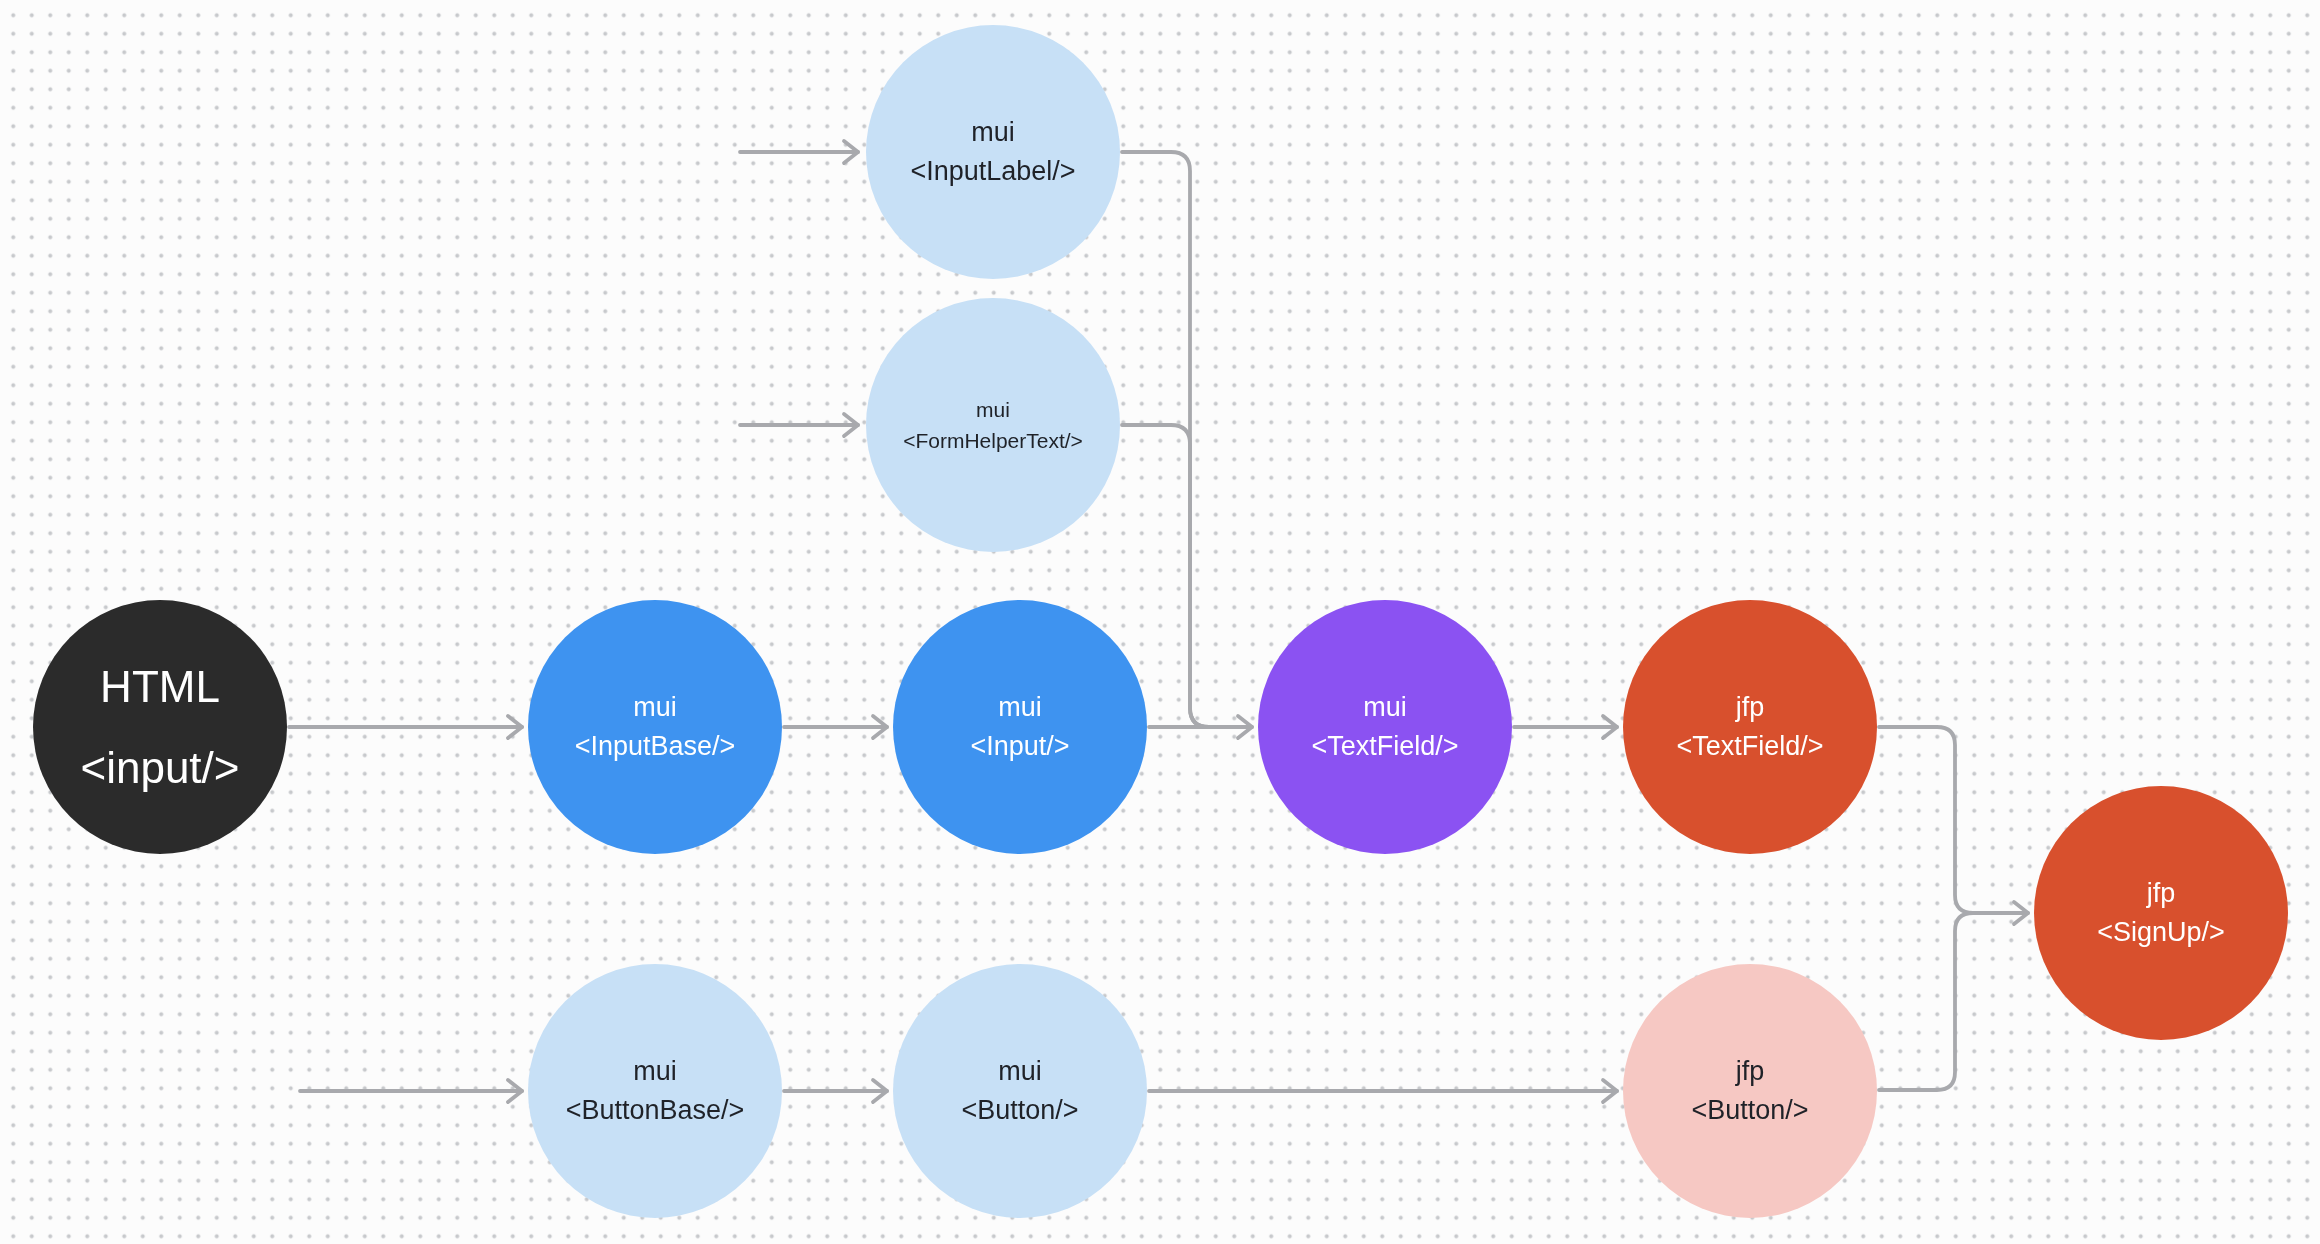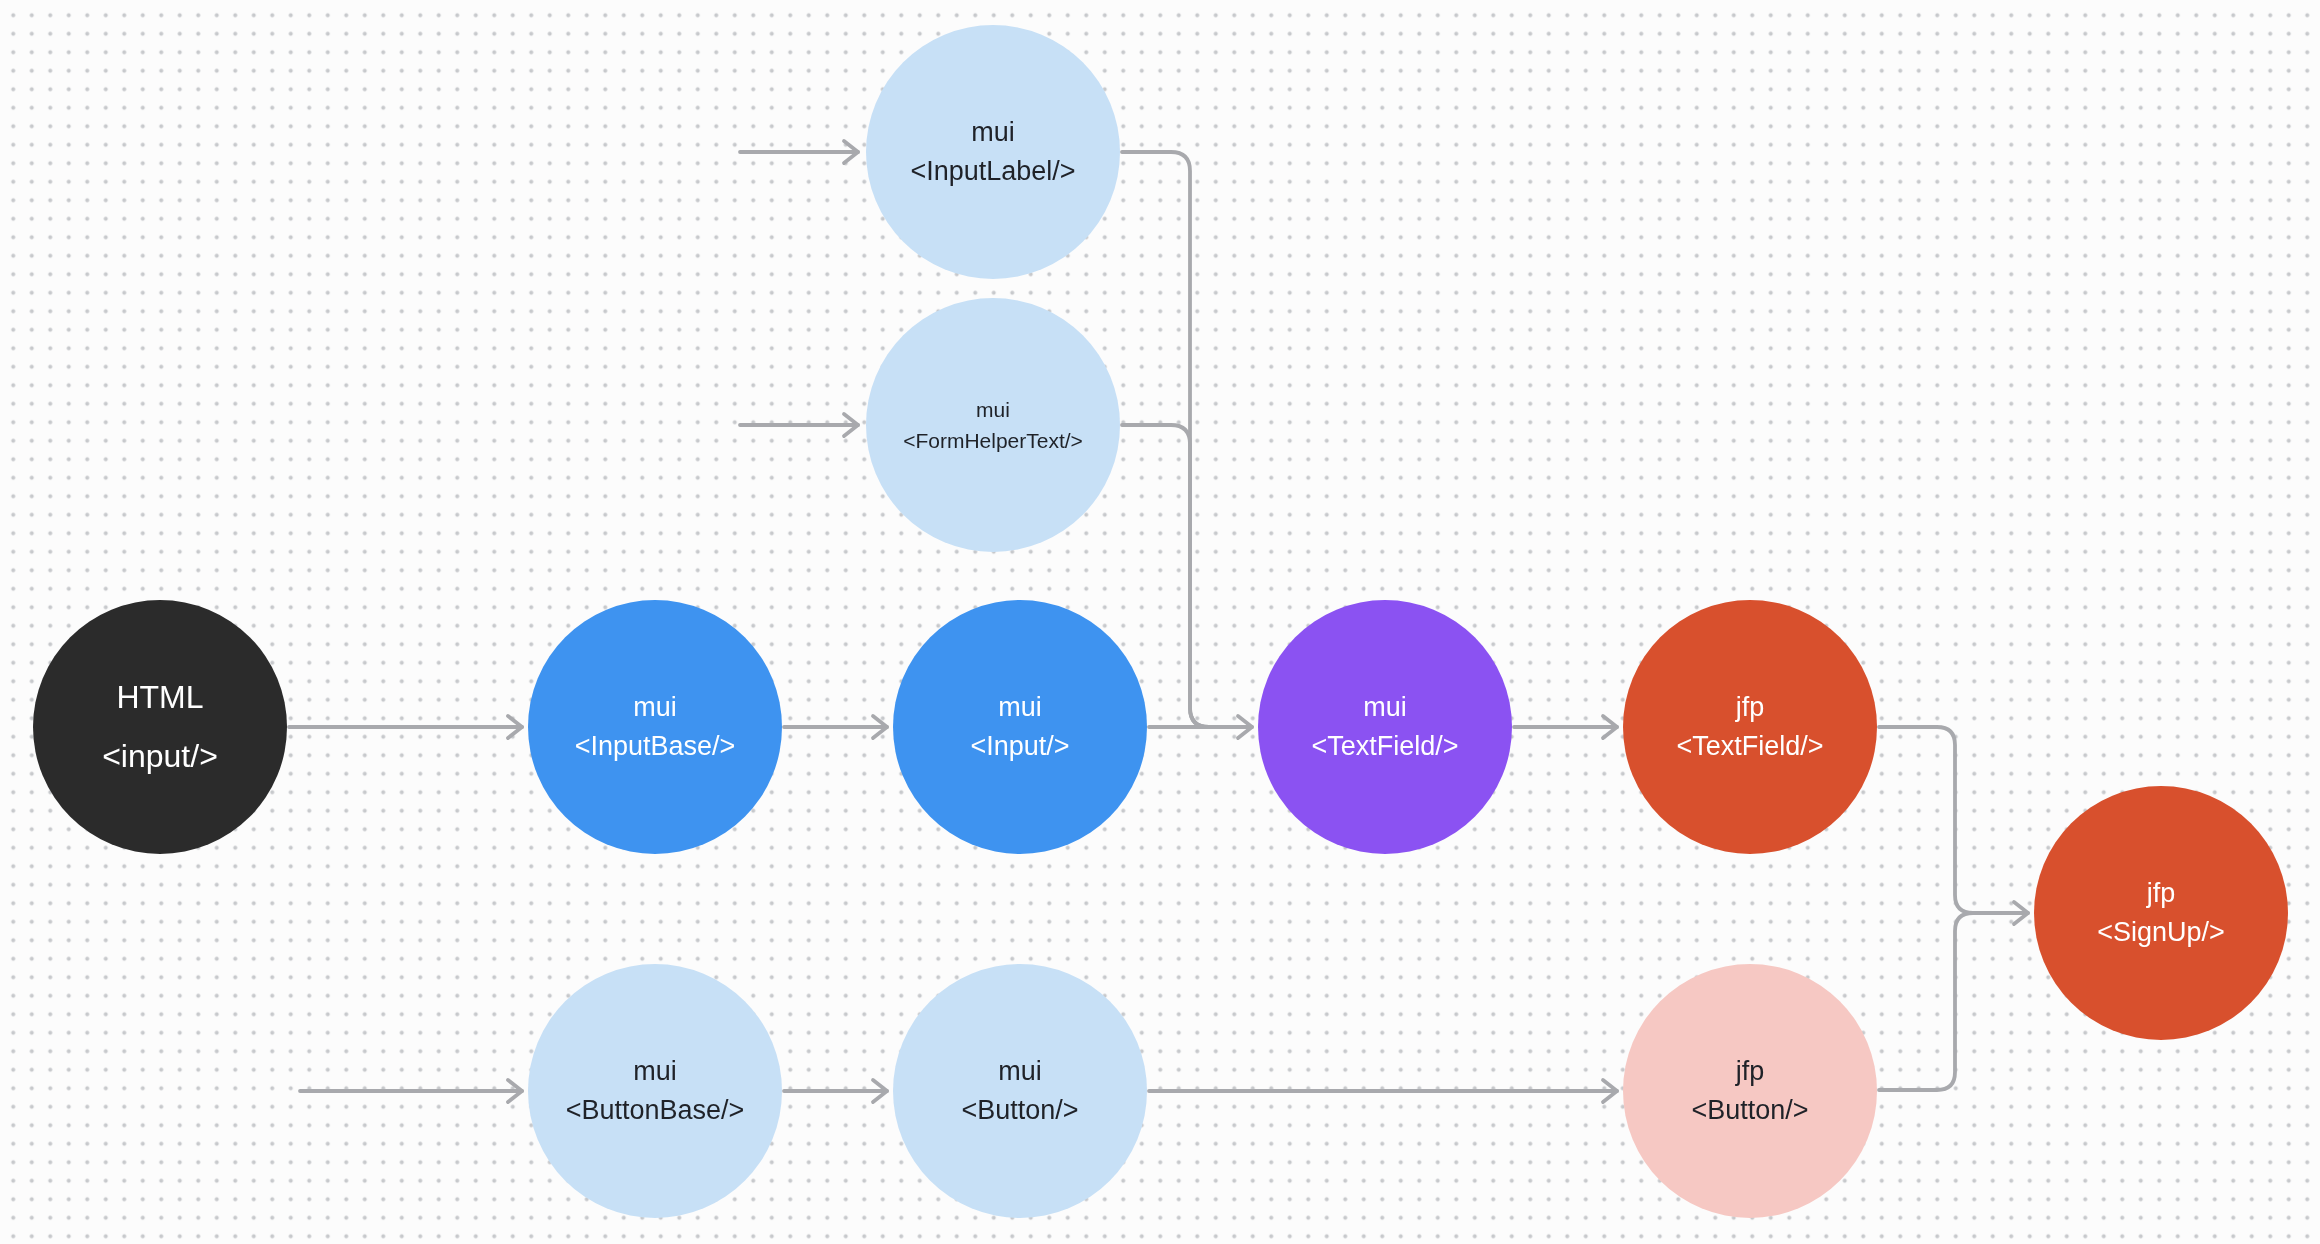--- a/index.html
+++ b/index.html
@@ -40,21 +40,21 @@
     display: flex;
     flex-direction: column;
     align-items: center;
     justify-content: center;
     text-align: right;
     font-size: 27px;
     line-height: 1.45;
     user-select: none;
     cursor: grab;
   }
-  .node--xl { font-size: 32px; line-height: 1.85; }
+  .node--xl { font-size: 44px; line-height: 1.85; }
   .node--sm { font-size: 21px; line-height: 1.5; }
 </style>
 </head>
 <body>
 
 <div class="canvas">
 
   <svg class="edges-layer" viewBox="0 0 2320 1244" xmlns="http://www.w3.org/2000/svg">
     <defs>
       <marker id="arrow" markerUnits="userSpaceOnUse" markerWidth="30" markerHeight="30" refX="25" refY="14" orient="auto">

